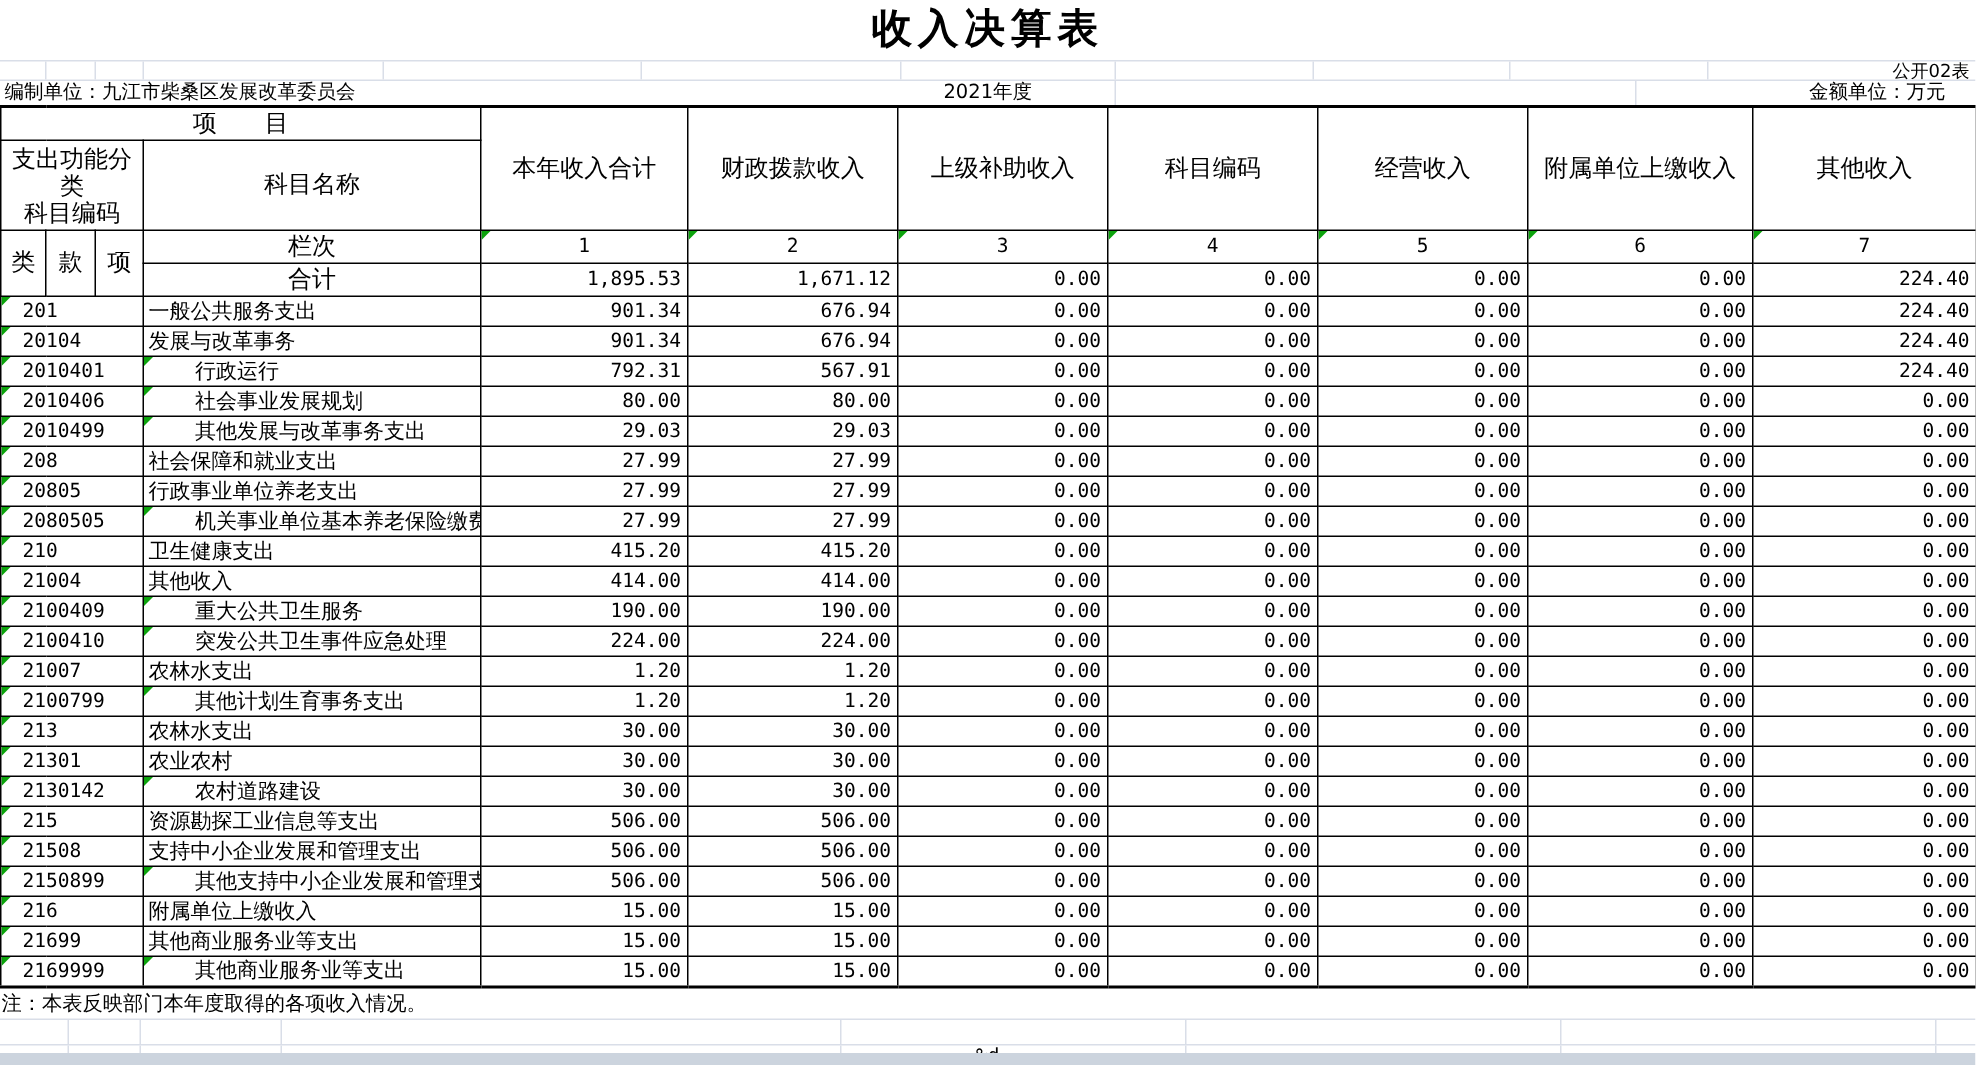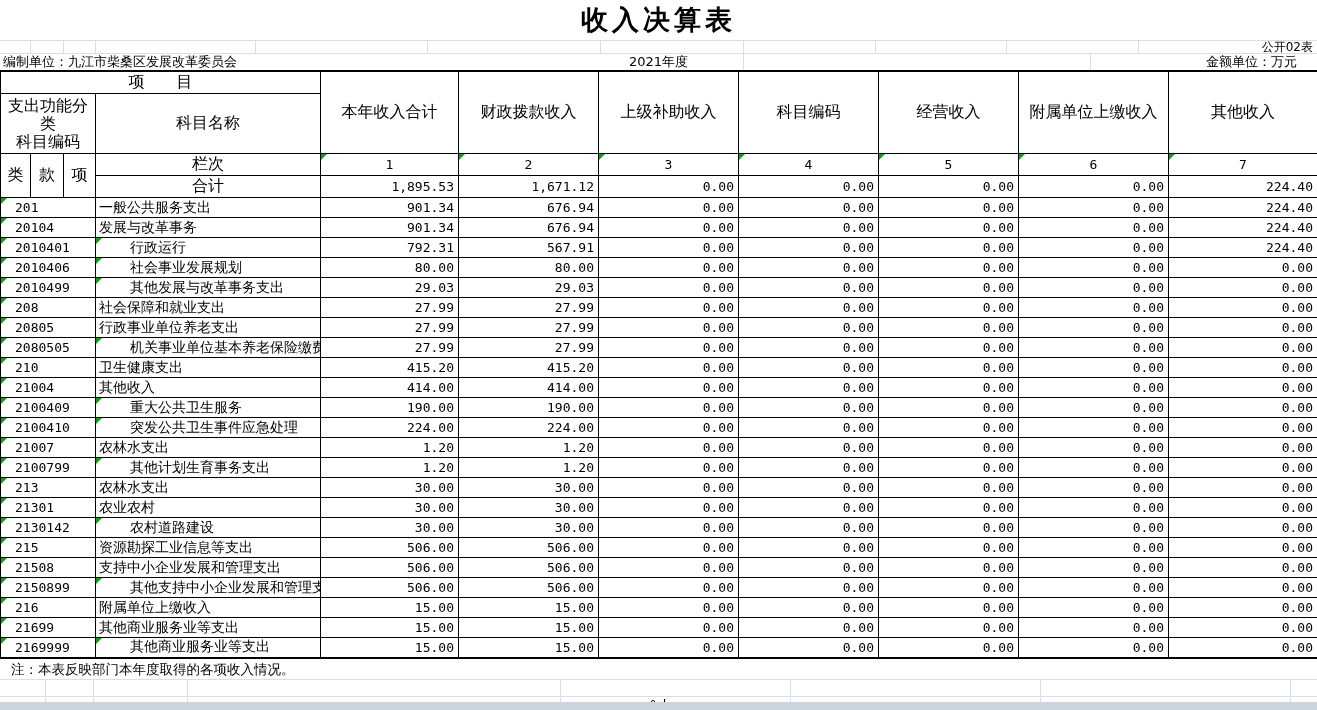--- a/index.html
+++ b/index.html
@@ -36,21 +36,21 @@
          text-align:right; padding-right:4px; }
   .code{ font-family:"DejaVu Sans Mono",monospace; font-size:13px;
          text-align:left; padding-left:14px; }
   .name{ font-size:14px; padding-left:3px; }
   .name.ind { padding-left:34px; }
   .numhead { font-family:"DejaVu Sans Mono",monospace; font-size:13px; }
   .tri { position:absolute; top:0; left:0; width:0; height:0;
          border-top:6px solid var(--tri,#0ca30c);
          border-right:6px solid transparent; }
 
-  .note-row { height:20px; line-height:20px; font-size:13.5px; padding-left:11px; }
+  .note-row { height:20px; line-height:20px; font-size:13.5px; padding-left:1px; }
   .fg1 { position:relative; height:18px; border-top:1px solid #d9dee8;
          border-bottom:1px solid #d9dee8; }
   .fg2 { position:relative; height:16px; text-align:center;
          font-family:"DejaVu Sans Mono",monospace; font-size:13px;
          line-height:16px; border-bottom:1px solid #d9dee8; }
   .band { position:absolute; left:0; right:0; bottom:0; height:8px;
           background:#ccd4de; }
 </style>
 </head>
 <body>

